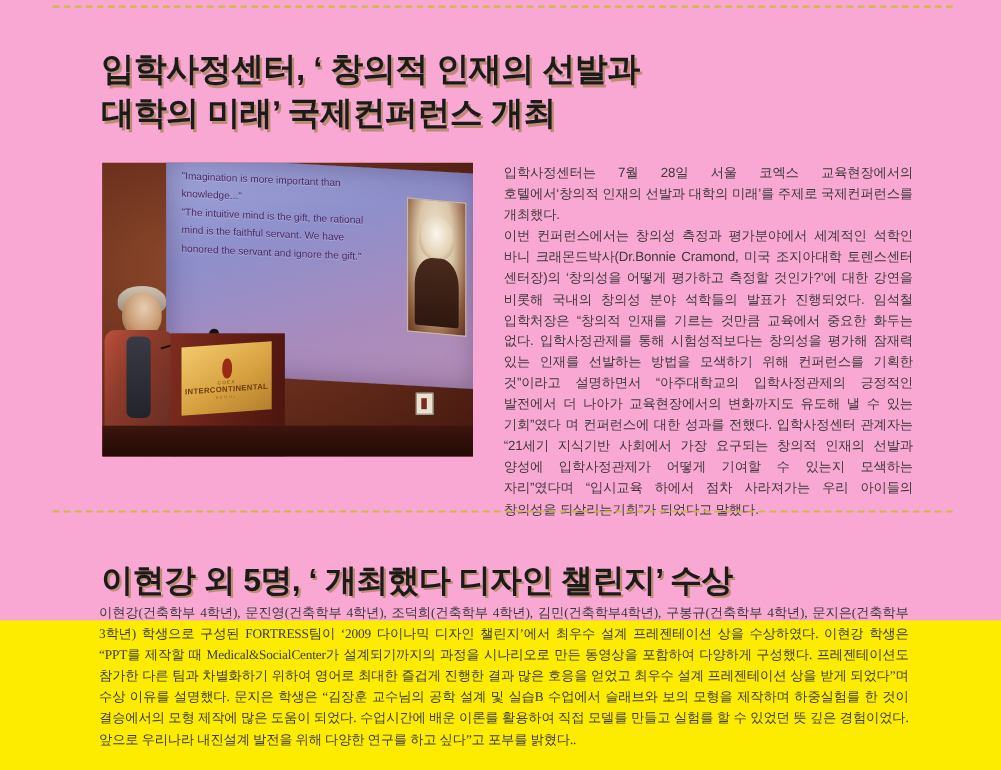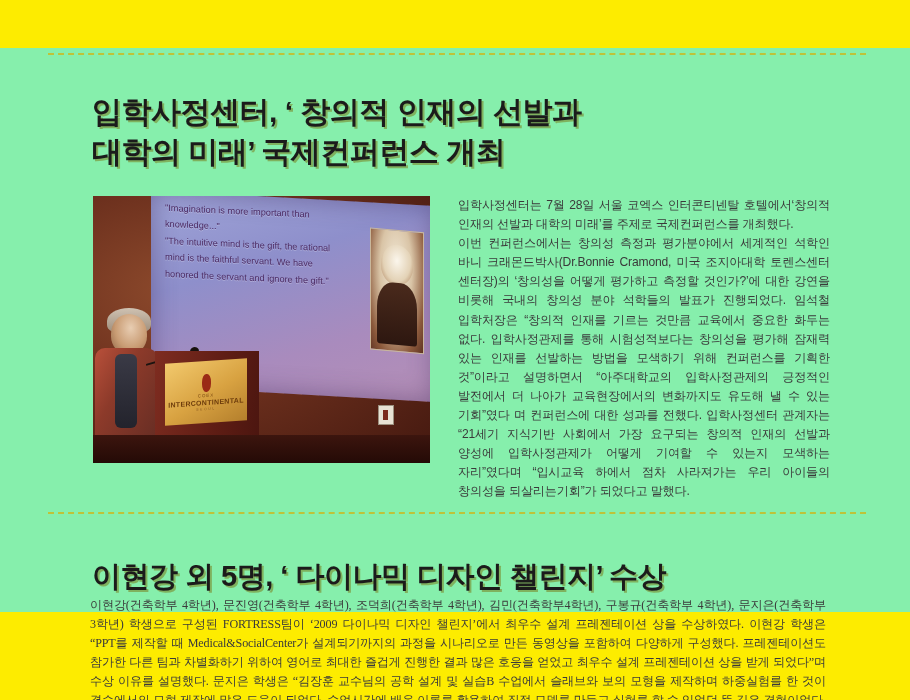--- a/index.html
+++ b/index.html
@@ -13,22 +13,21 @@
     background: #fdec00;
     font-family: "Liberation Sans", "DejaVu Sans", sans-serif;
     overflow: hidden;
     position: relative;
   }
 
   .page {
     position: relative;
     width: 910px;
     height: 564px;
-    background: #86efac;
-    margin-top: 48px;
+    background: #f9a8d4;
   }
 
   
   .rule {
     position: absolute;
     left: 48px;
     width: 818px;
     height: 0;
     border-top: 2px dashed #c9bc26;
     opacity: .85;
@@ -307,25 +306,25 @@
         <div class="podium-line2">INTERCONTINENTAL</div>
         <div class="podium-line3">SEOUL</div>
       </div>
     </div>
 
     <div class="exit-sign"></div>
     <div class="table-band"></div>
   </div>
 
   <div class="body-copy article1-copy">
-    <p>입학사정센터는 7월 28일 서울 코엑스 인터콘티넨탈 호텔에서‘창의적 인재의 선발과 대학의 미래’를 주제로 국제컨퍼런스를 개최했다.</p>
+    <p>입학사정센터는 7월 28일 서울 코엑스 교육현장에서의 호텔에서‘창의적 인재의 선발과 대학의 미래’를 주제로 국제컨퍼런스를 개최했다.</p>
     <p>이번 컨퍼런스에서는 창의성 측정과 평가분야에서 세계적인 석학인 바니 크래몬드박사(Dr.Bonnie Cramond, 미국 조지아대학 토렌스센터 센터장)의 ‘창의성을 어떻게 평가하고 측정할 것인가?’에 대한 강연을 비롯해 국내의 창의성 분야 석학들의 발표가 진행되었다. 임석철 입학처장은 “창의적 인재를 기르는 것만큼 교육에서 중요한 화두는 없다. 입학사정관제를 통해 시험성적보다는 창의성을 평가해 잠재력 있는 인재를 선발하는 방법을 모색하기 위해 컨퍼런스를 기획한 것”이라고 설명하면서 “아주대학교의 입학사정관제의 긍정적인 발전에서 더 나아가 교육현장에서의 변화까지도 유도해 낼 수 있는 기회”였다 며 컨퍼런스에 대한 성과를 전했다. 입학사정센터 관계자는 “21세기 지식기반 사회에서 가장 요구되는 창의적 인재의 선발과 양성에 입학사정관제가 어떻게 기여할 수 있는지 모색하는 자리”였다며 “입시교육 하에서 점차 사라져가는 우리 아이들의 창의성을 되살리는기회”가 되었다고 말했다.</p>
   </div>
 
   <div class="rule rule-middle"></div>
 
-  <h1 class="headline headline-2">이현강 외 5명, ‘ 다이나믹 디자인 챌린지’ 수상</h1>
+  <h1 class="headline headline-2">이현강 외 5명, ‘ 개최했다 디자인 챌린지’ 수상</h1>
 
   <div class="body-copy article2-copy">
     <p>이현강(건축학부 4학년), 문진영(건축학부 4학년), 조덕희(건축학부 4학년), 김민(건축학부4학년), 구봉규(건축학부 4학년), 문지은(건축학부 3학년) 학생으로 구성된 FORTRESS팀이 ‘2009 다이나믹 디자인 챌린지’에서 최우수 설계 프레젠테이션 상을 수상하였다. 이현강 학생은 “PPT를 제작할 때 Medical&amp;SocialCenter가 설계되기까지의 과정을 시나리오로 만든 동영상을 포함하여 다양하게 구성했다. 프레젠테이션도 참가한 다른 팀과 차별화하기 위하여 영어로 최대한 즐겁게 진행한 결과 많은 호응을 얻었고 최우수 설계 프레젠테이션 상을 받게 되었다”며 수상 이유를 설명했다. 문지은 학생은 “김장훈 교수님의 공학 설계 및 실습B 수업에서 슬래브와 보의 모형을 제작하며 하중실험를 한 것이 결승에서의 모형 제작에 많은 도움이 되었다. 수업시간에 배운 이론를 활용하여 직접 모델를 만들고 실험를 할 수 있었던 뜻 깊은 경험이었다. 앞으로 우리나라 내진설계 발전을 위해 다양한 연구를 하고 싶다”고 포부를 밝혔다..</p>
   </div>
 
 </div>
 
 </body></html>

